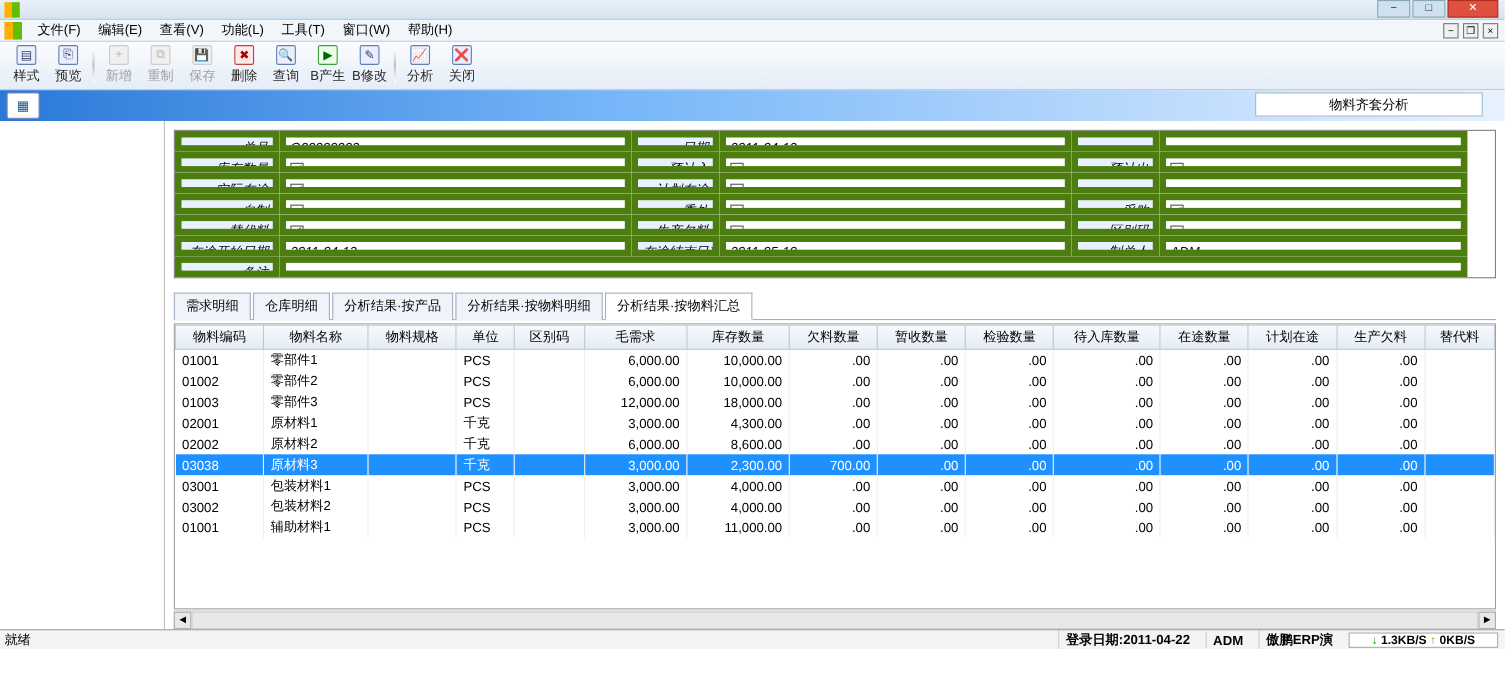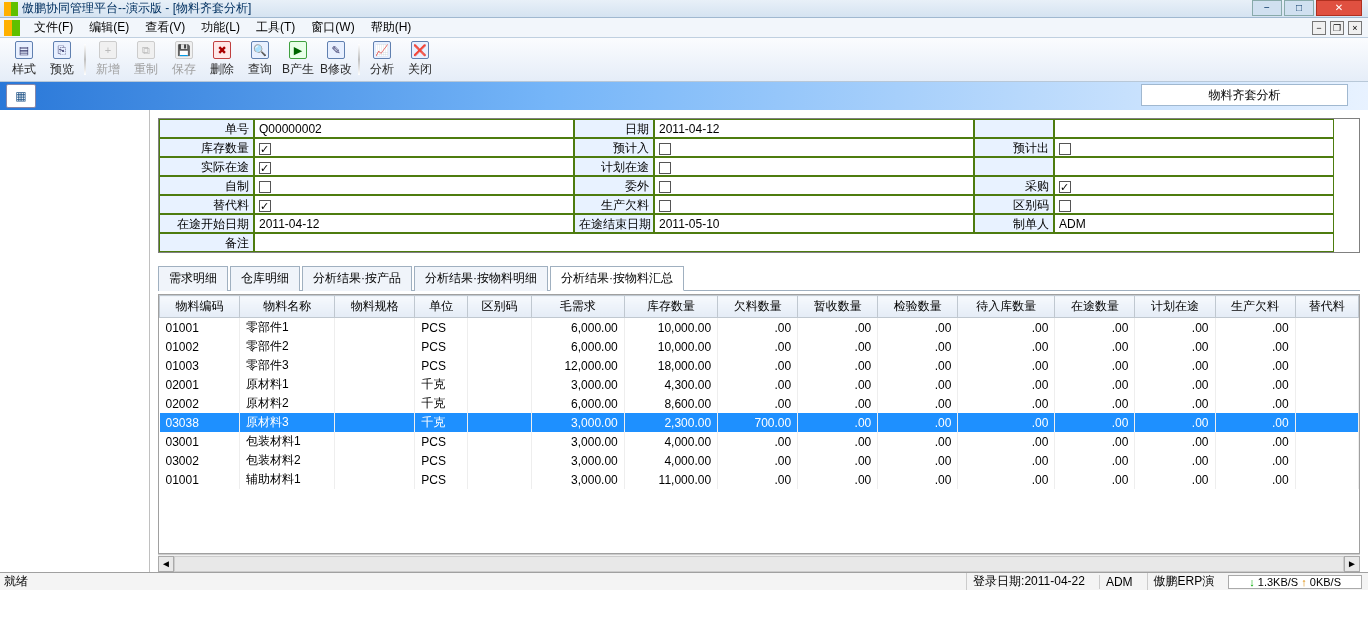--- a/index.html
+++ b/index.html
@@ -21,50 +21,49 @@
 .tbtn.red .ic{border-color:#c04040;background:#ffe8e8;color:#a00;}
 .tbtn.green .ic{border-color:#40a040;background:#e8ffe8;color:#060;}
 .tsep{width:2px;background:linear-gradient(#fff,#c0c0c0,#fff);margin:4px 2px;}
 .subhdr { height:28px; background:linear-gradient(90deg,#2a78d8 0%,#75b5f8 40%,#e8f2ff 100%); position:relative; display:flex; align-items:center;}
 .subhdr .tab-ic{width:30px;height:24px;margin-left:6px;background:#fff;border:1px solid #88a;border-radius:2px;display:flex;align-items:center;justify-content:center;color:#258;}
 .subhdr .title-box{position:absolute;right:20px;top:2px;width:207px;height:22px;background:#fff;border:1px solid #a0b8d0;text-align:center;line-height:20px;}
 .layout{display:flex;height:462px;}
 .leftpane{width:150px;border-right:1px solid #c0c0c0;background:#fff;}
 .main{flex:1;overflow:hidden;display:flex;flex-direction:column;padding:8px 8px 0 8px;background:#fff;}
 .formgrid{border:1px solid #808080;display:grid;grid-template-columns: 95px 320px 80px 320px 80px 280px;}
-.fcell{border:1px solid #4d7c0f;padding:1px 4px;height:19px;line-height:16px;overflow:hidden;white-space:nowrap;}
+.fcell{border:6px solid #4d7c0f;padding:1px 4px;height:19px;line-height:16px;overflow:hidden;white-space:nowrap;font-style:italic;}
 .flabel{background:#e8f2ff;text-align:right;}
 .fvalue{background:#fff;}
 .cb{width:12px;height:12px;border:1px solid #555;display:inline-block;vertical-align:middle;position:relative;}
 .cb.checked::after{content:"✓";position:absolute;left:0;top:-3px;font-size:11px;color:#000;}
 .tabs{display:flex;margin-top:12px;border-bottom:1px solid #a0b0c0;}
 .tab{padding:3px 10px;border:1px solid #a0b0c0;border-bottom:none;background:#f0f4fa;margin-right:2px;position:relative;top:1px;}
 .tab.active{background:#fff;border-bottom:1px solid #fff;}
 .grid{flex:1;border:1px solid #a0a0a0;overflow:auto;margin-top:3px;}
 table.grid-t{width:100%;border-collapse:collapse;font-size:12px;}
 .grid-t th{background:linear-gradient(#f6f9fd,#e4ecf6);border:1px solid #c0c8d0;padding:2px 4px;font-weight:normal;height:20px;white-space:nowrap;}
 .grid-t td{border-right:1px solid #eee;padding:1px 6px;height:19px;white-space:nowrap;}
 .grid-t tr.sel td{background:#1e90ff;color:#fff;}
 .num{text-align:right;}
 .hscroll{height:18px;background:#f0f0f0;border-top:1px solid #ccc;display:flex;align-items:center;}
 .hscroll .tl,.hscroll .tr{width:16px;height:16px;border:1px solid #aaa;background:#e8e8e8;text-align:center;line-height:14px;font-size:10px;}
 .hscroll .track{flex:1;background:#e8e8e8;height:16px;border:1px solid #ccc;position:relative;}
 .status{height:18px;border-top:1px solid #a0a0a0;background:#f4f4f4;display:flex;align-items:center;font-size:12px;padding:0 4px;position:relative;}
-.status .right{position:absolute;right:6px;display:flex;gap:8px;align-items:center;}
+.status .right{position:absolute;right:6px;display:flex;gap:8px;align-items:center;font-weight:bold;}
 .status .seg{padding:0 6px;border-left:1px solid #ccc;}
 .net{border:1px solid #aaa;padding:0 20px;background:#fff;font-size:11px;}
 .net .dn{color:#0a0;}
 .net .up{color:#d80;}
 </style>
 </head>
 <body>
 
 <div class="titlebar">
   <span class="logo" style="width:14px;height:14px;background:linear-gradient(90deg,#ffb000 50%,#60c000 50%);margin-right:4px;"></span>
-  <span>傲鹏协同管理平台--演示版 - [物料齐套分析]</span>
   <div class="wbtns">
     <span>−</span>
     <span>□</span>
     <span class="close">✕</span>
   </div>
 </div>
 
 <div class="menubar">
   <span class="logo"></span>
   <div id="menu-items" style="display:flex;justify-content:center;">

